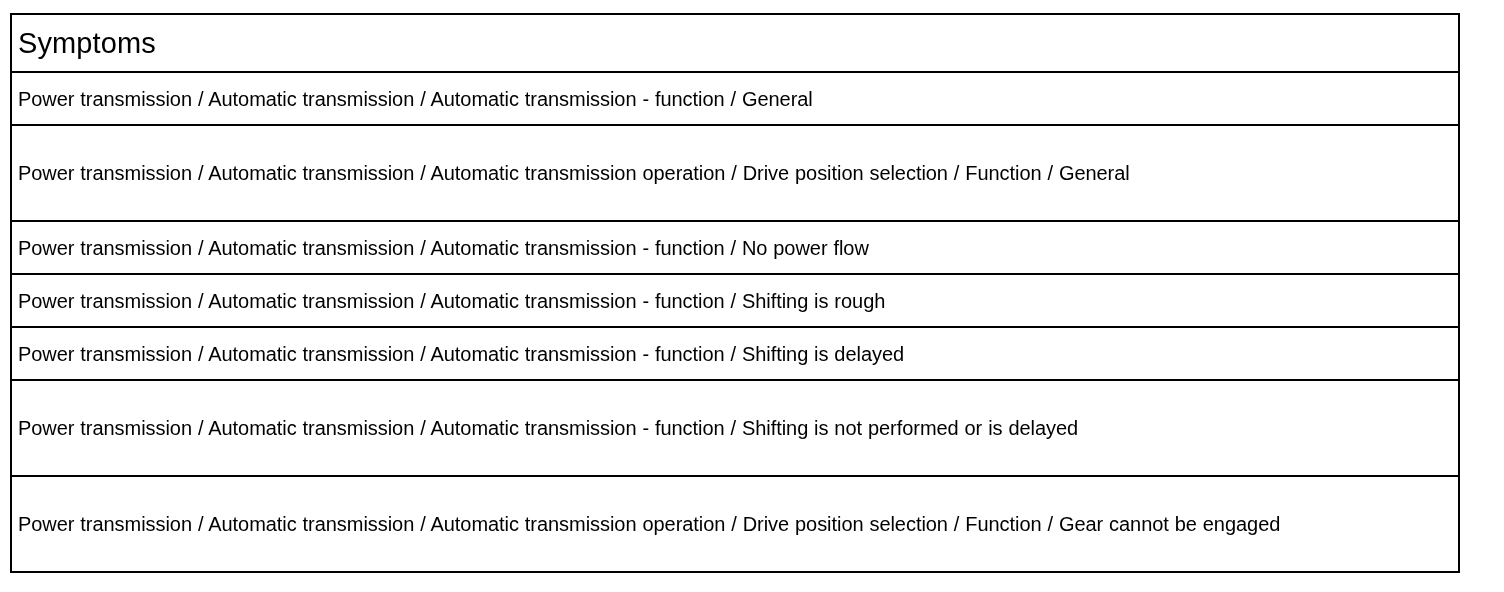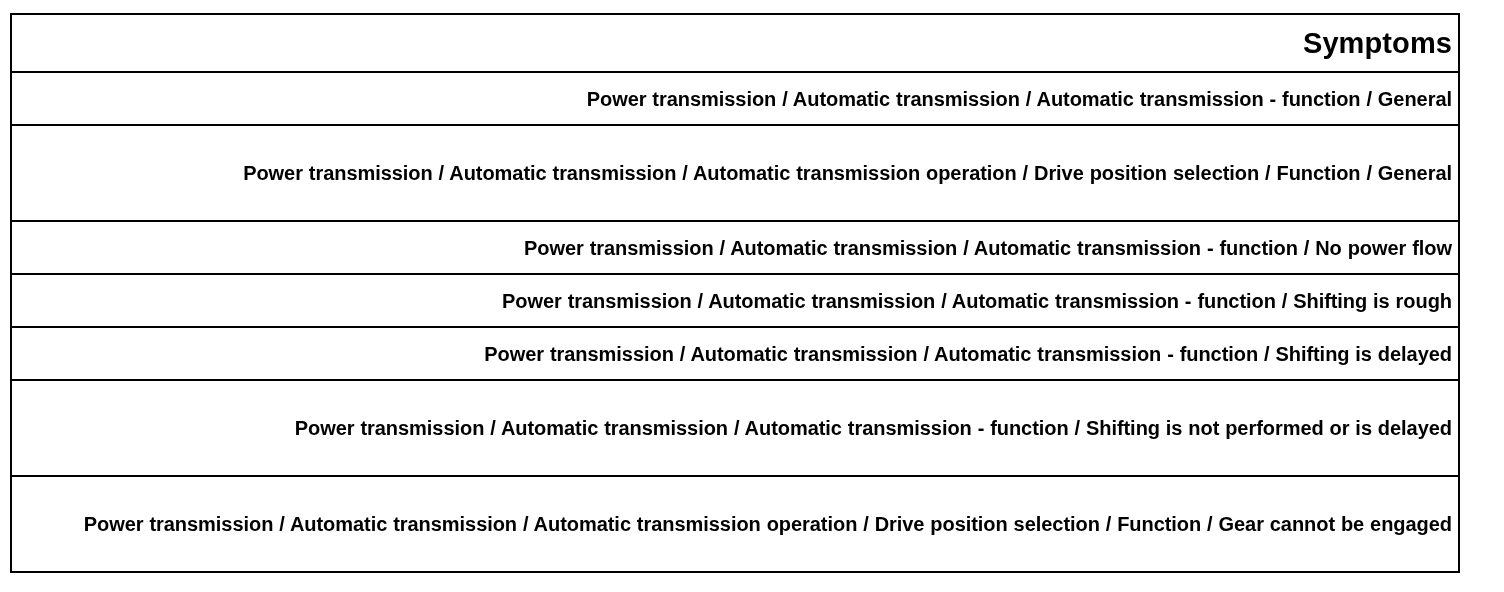--- a/index.html
+++ b/index.html
@@ -25,23 +25,23 @@
     left: 10px;
     top: 13px;
     width: 1450px;
     border-collapse: collapse;
     table-layout: fixed;
   }
   .symptoms-table td,
   .symptoms-table th {
     border: 2px solid #000000;
     padding: 0 6px;
-    text-align: right;
+    text-align: left;
     vertical-align: middle;
-    font-weight: bold;
+    font-weight: normal;
     background: #ffffff;
   }
   .head-cell {
     height: 56px;
     font-size: 29px;
     line-height: 34px;
     letter-spacing: 0.1px;
   }
   .body-cell {
     font-size: 20px;

